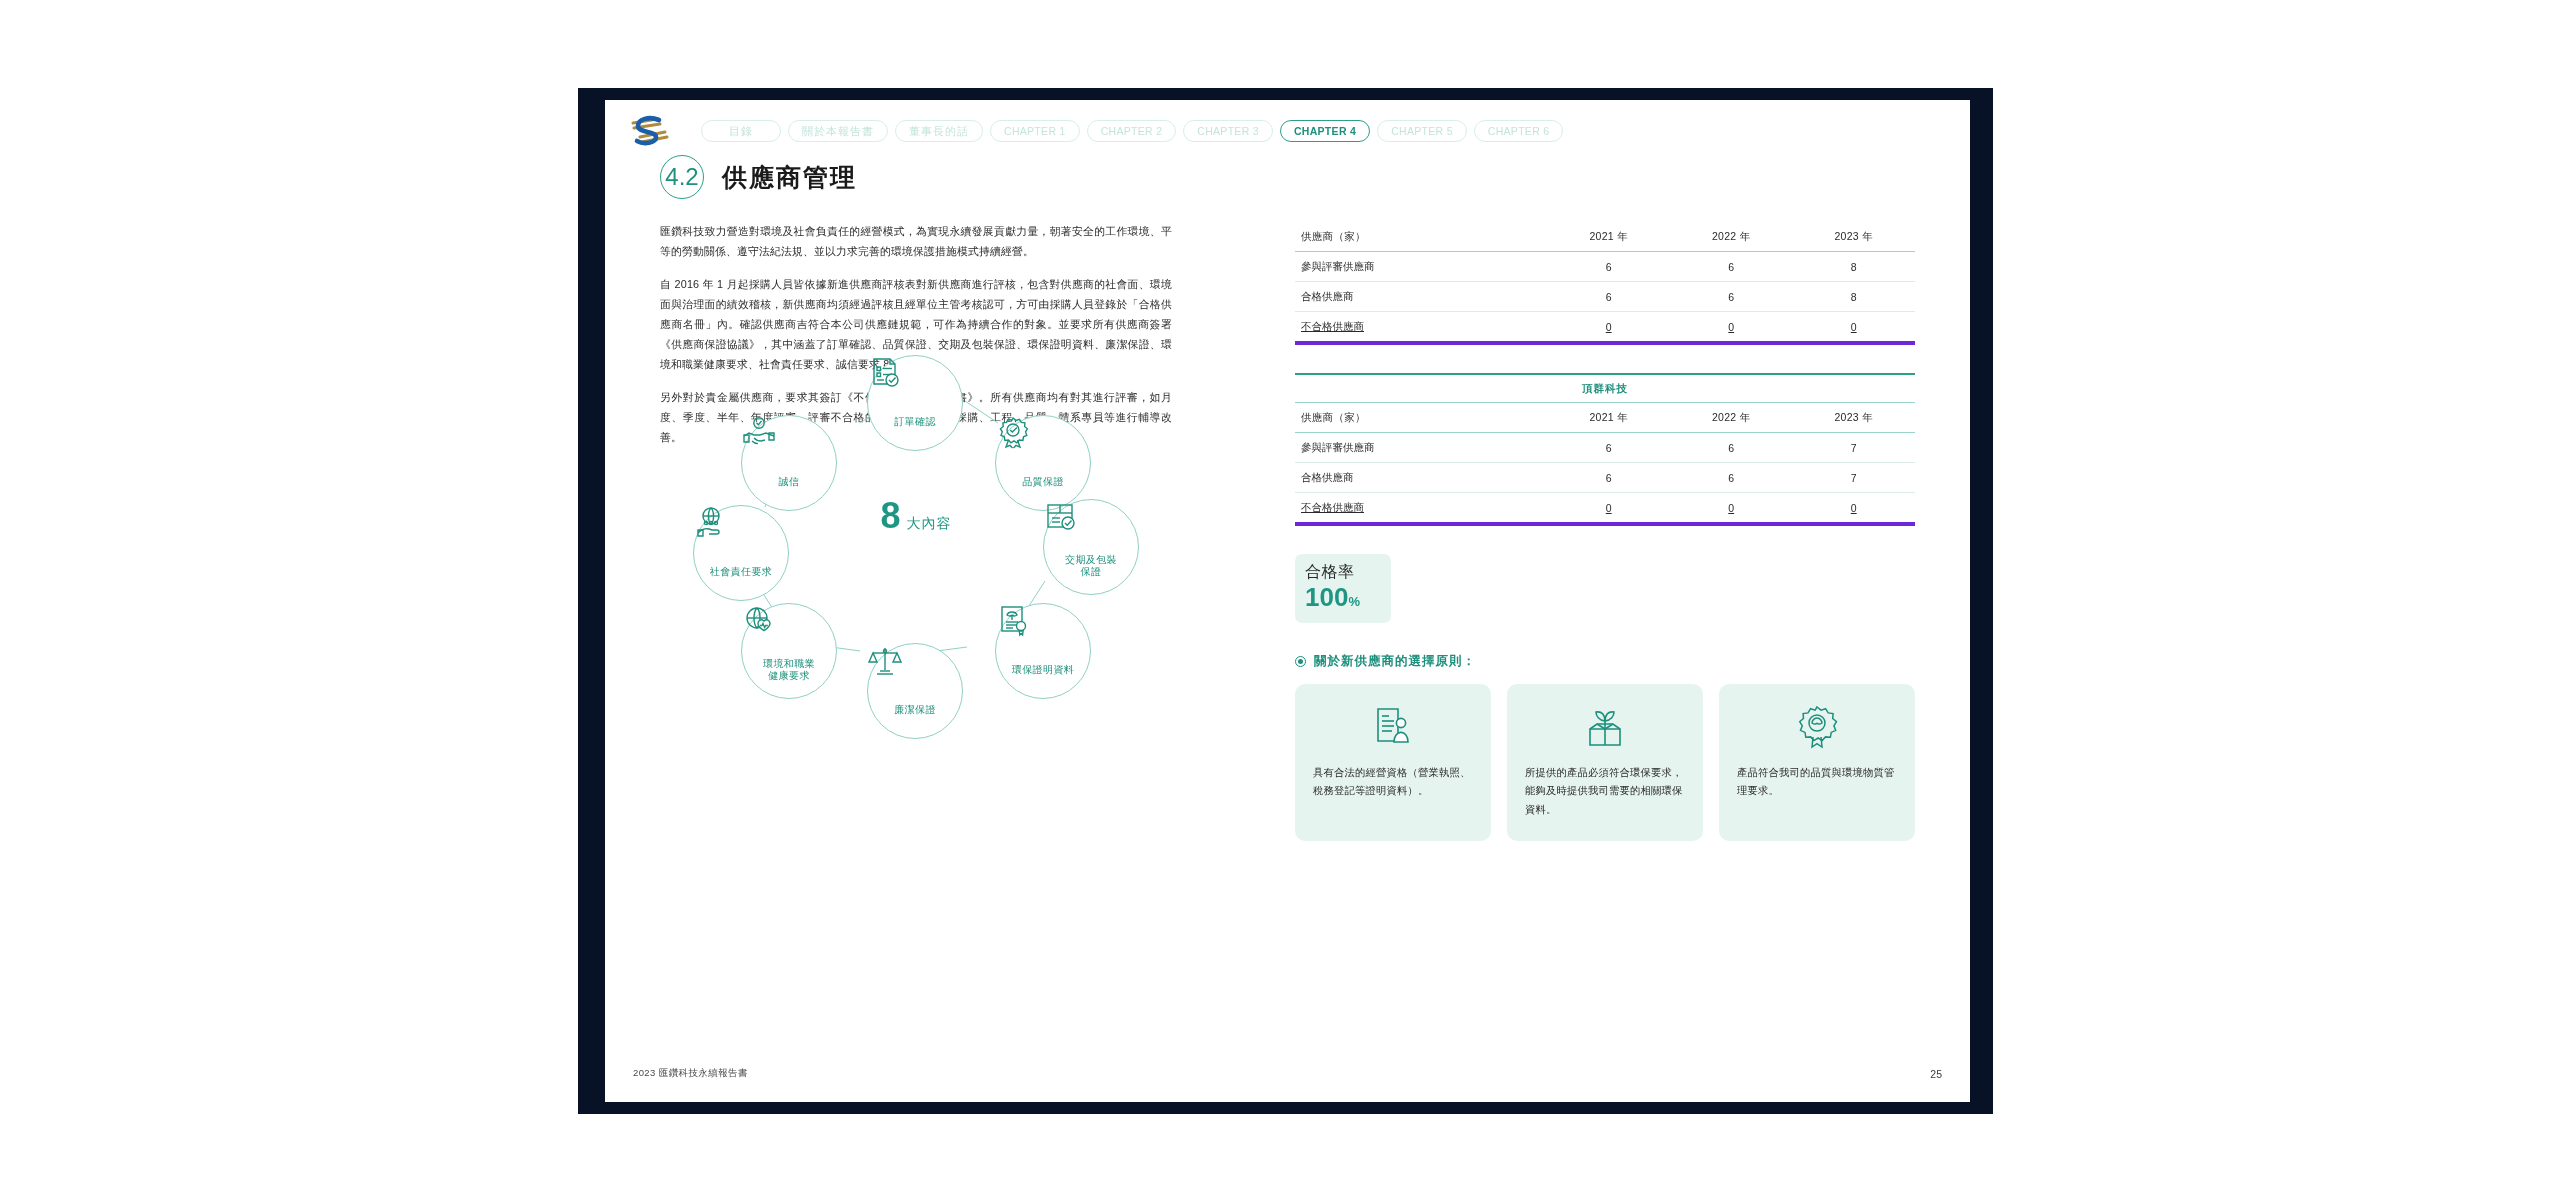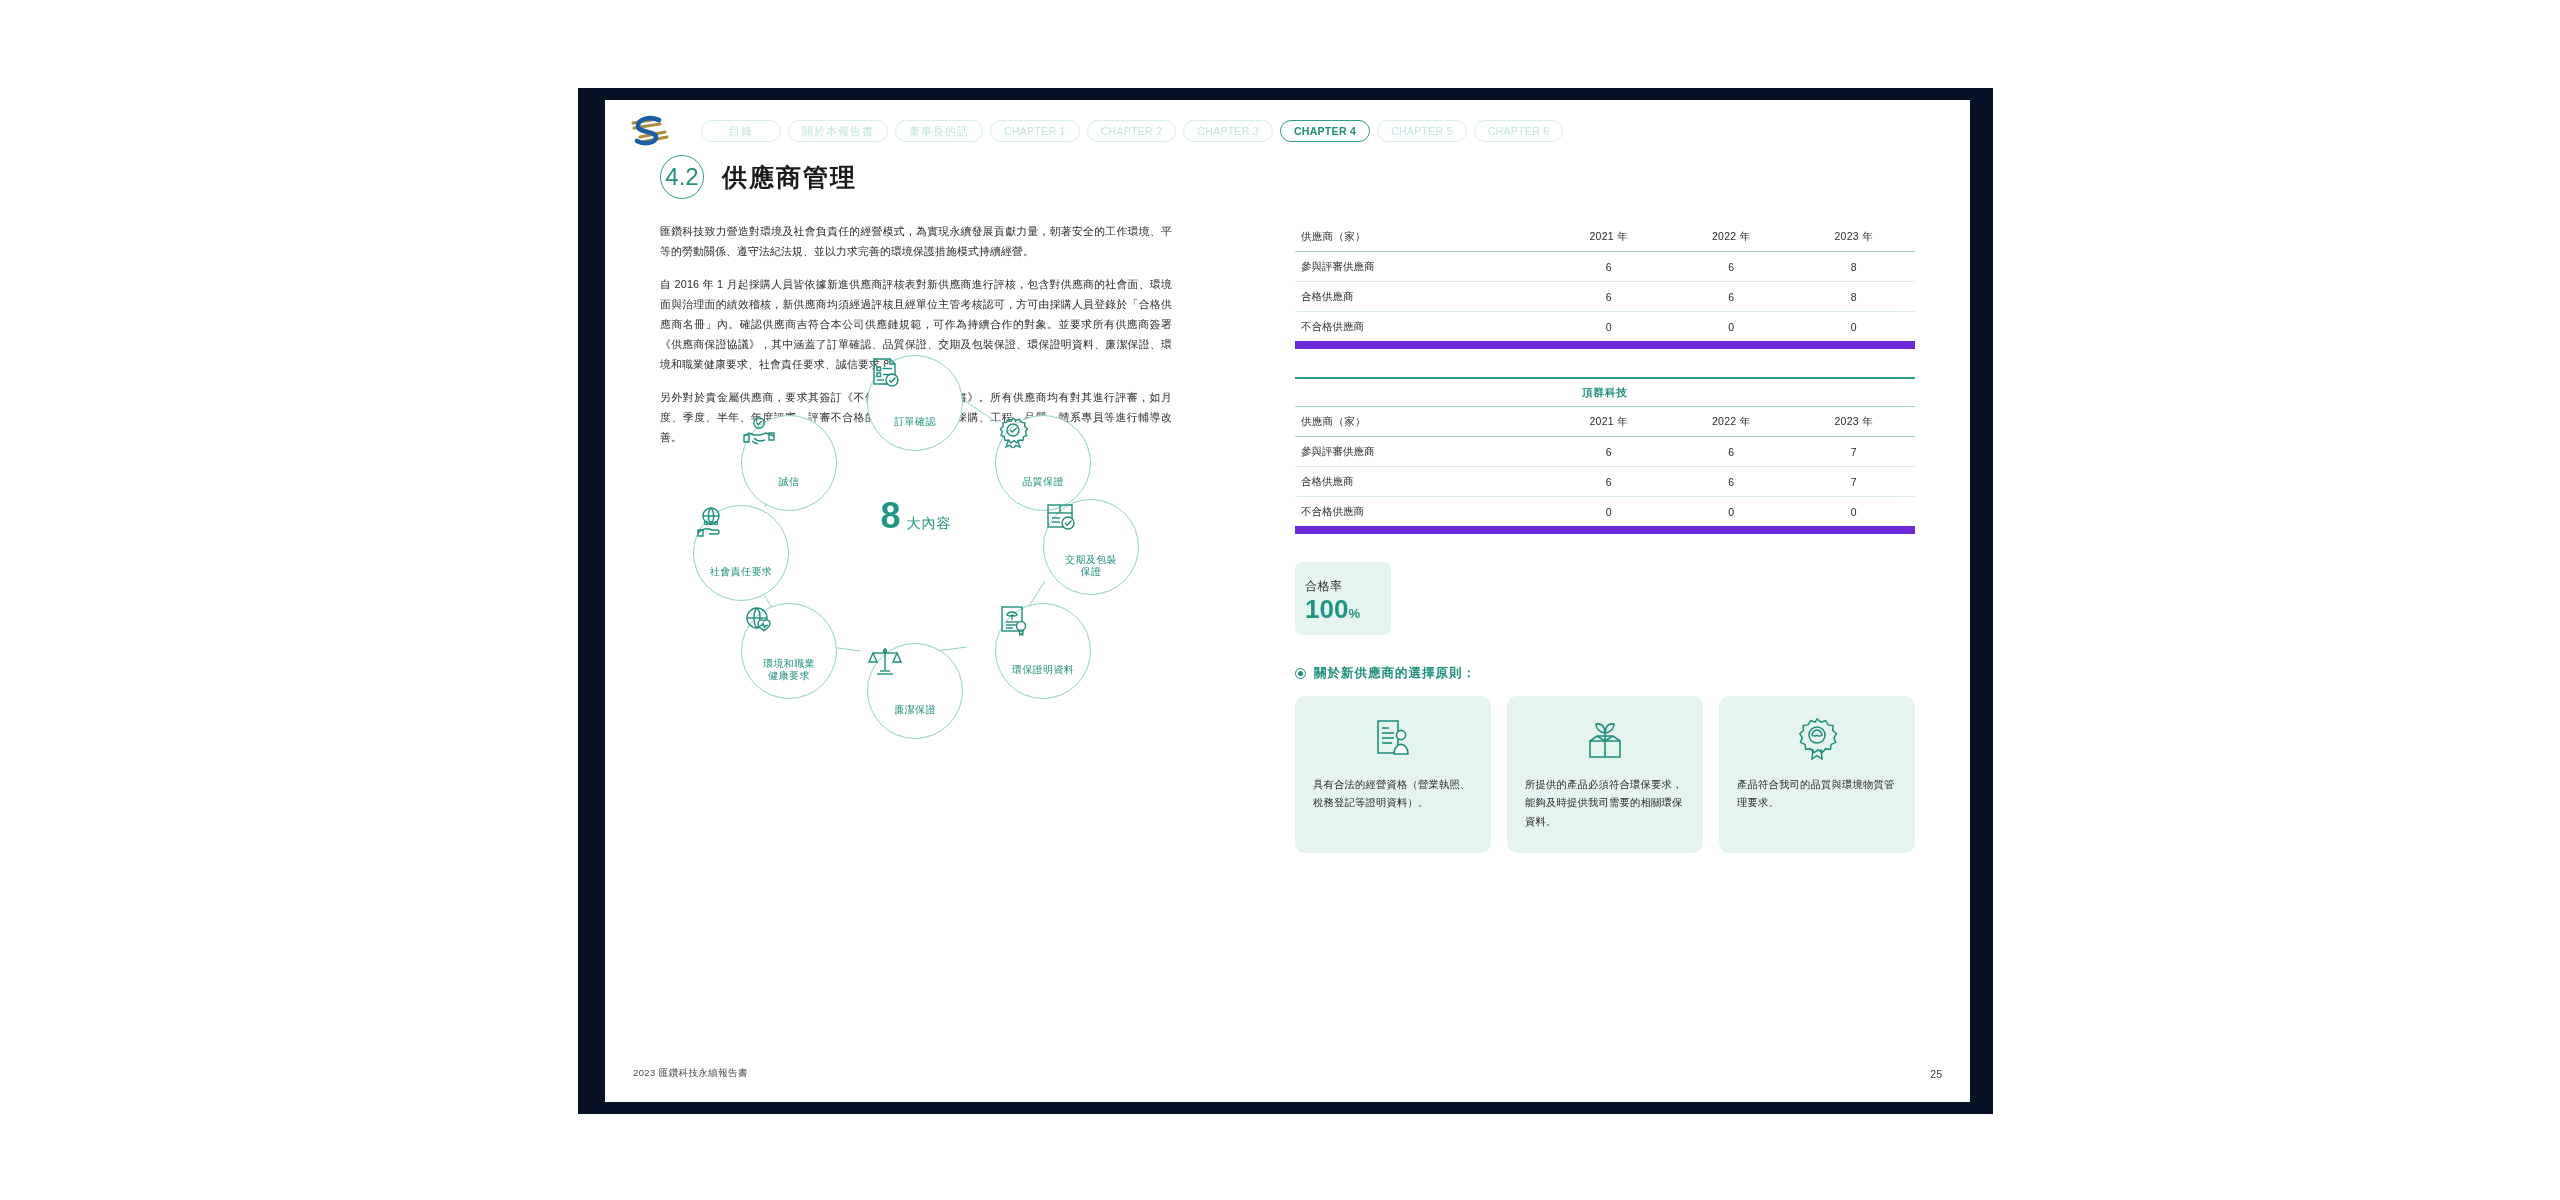--- a/index.html
+++ b/index.html
@@ -166,31 +166,31 @@
   }
   table.dt th.lead { text-align: left; padding-left: 6px; }
   table.dt td {
     font-size: 10.5px;
     color: #2a2a2a;
     padding: 8px 0 7px;
     border-bottom: 1px solid #dcece9;
     text-align: center;
   }
   table.dt td.lead { text-align: left; padding-left: 6px; }
-  table.dt tr.last td { border-bottom: 8px solid #6d28d9; }
+  table.dt tr.last td { border-bottom: 4px solid #6d28d9; text-decoration: underline; }
 
   
   #rate {
     width: 96px;
     background: #e6f4f0;
     border-radius: 7px;
     padding: 8px 10px 10px;
     margin-bottom: 30px;
   }
-  #rate .rlabel { font-size: 12px; color: #2a2a2a; letter-spacing:.5px;margin-top:8px; }
+  #rate .rlabel { font-size: 16px; color: #2a2a2a; letter-spacing:.5px; }
   #rate .rval { font-size: 26px; color: #1e9683; font-weight: bold; line-height: 1.15; }
   #rate .rval .pct { font-size: 13px; font-weight: bold; }
 
   
   #prin-head {
     display: flex; align-items: center; gap: 8px;
     margin-bottom: 14px;
   }
   .bullet-ring {
     width: 11px; height: 11px;

